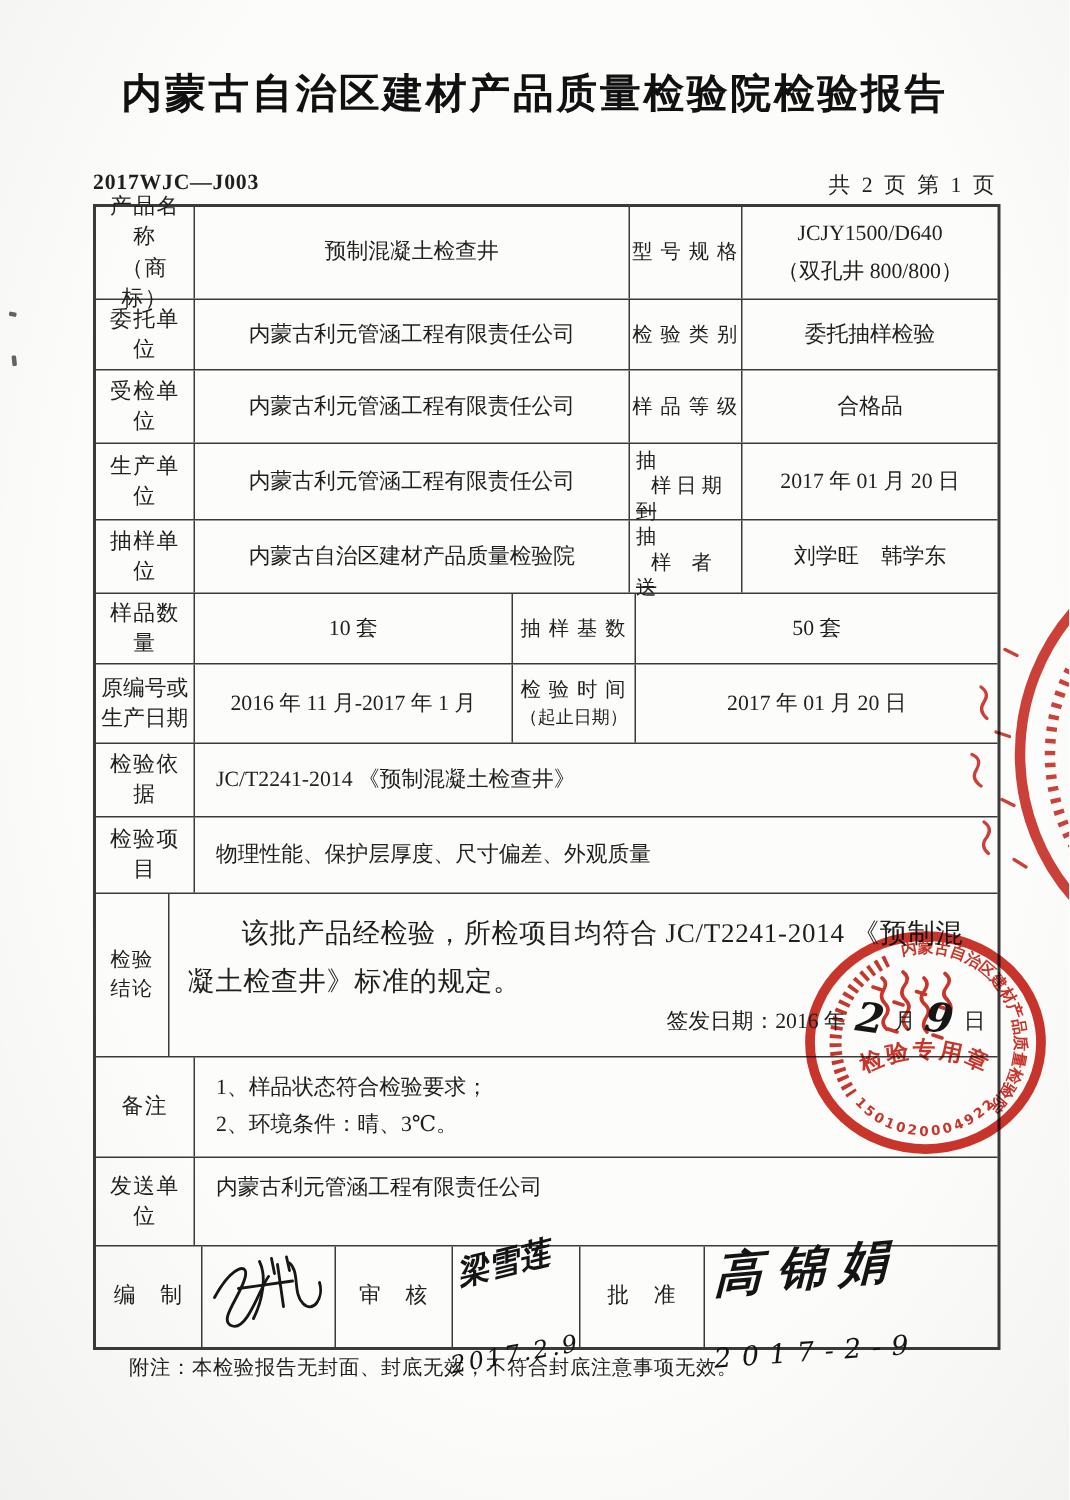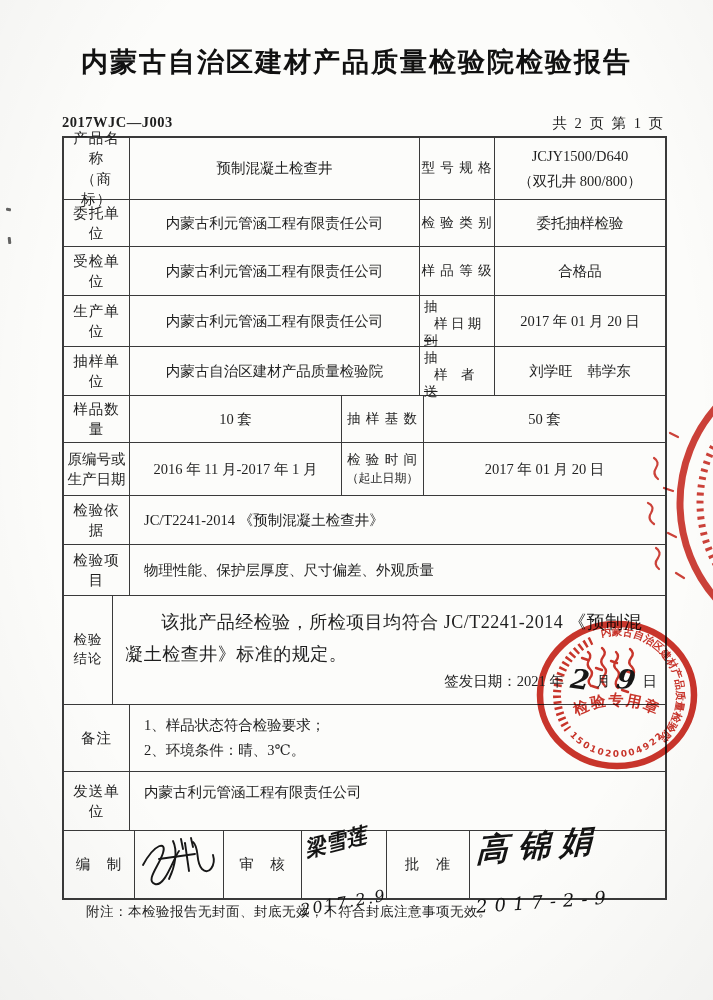--- a/index.html
+++ b/index.html
@@ -150,21 +150,21 @@
     <div class="t-row" style="height:50px;">
       <div class="c lab" style="width:66px;">检验项目</div>
       <div class="c left">物理性能、保护层厚度、尺寸偏差、外观质量</div>
     </div>
 
     <div class="t-row" style="height:108px;">
       <div class="c lab" style="width:66px;font-size:13.5px;">检验结论</div>
       <div class="c concl-val">
         <div class="concl-text">该批产品经检验，所检项目均符合 JC/T2241-2014 《预制混凝土检查井》标准的规定。</div>
         <div class="issue-line">
-          <span>签发日期：2021 年</span>
+          <span>签发日期：2016 年</span>
           <span class="hand-digit">2</span>
           <span>月</span>
           <span class="hand-digit">9</span>
           <span>日</span>
         </div>
       </div>
     </div>
 
     <div class="t-row" style="height:66px;">
       <div class="c lab" style="width:66px;">备注</div>

